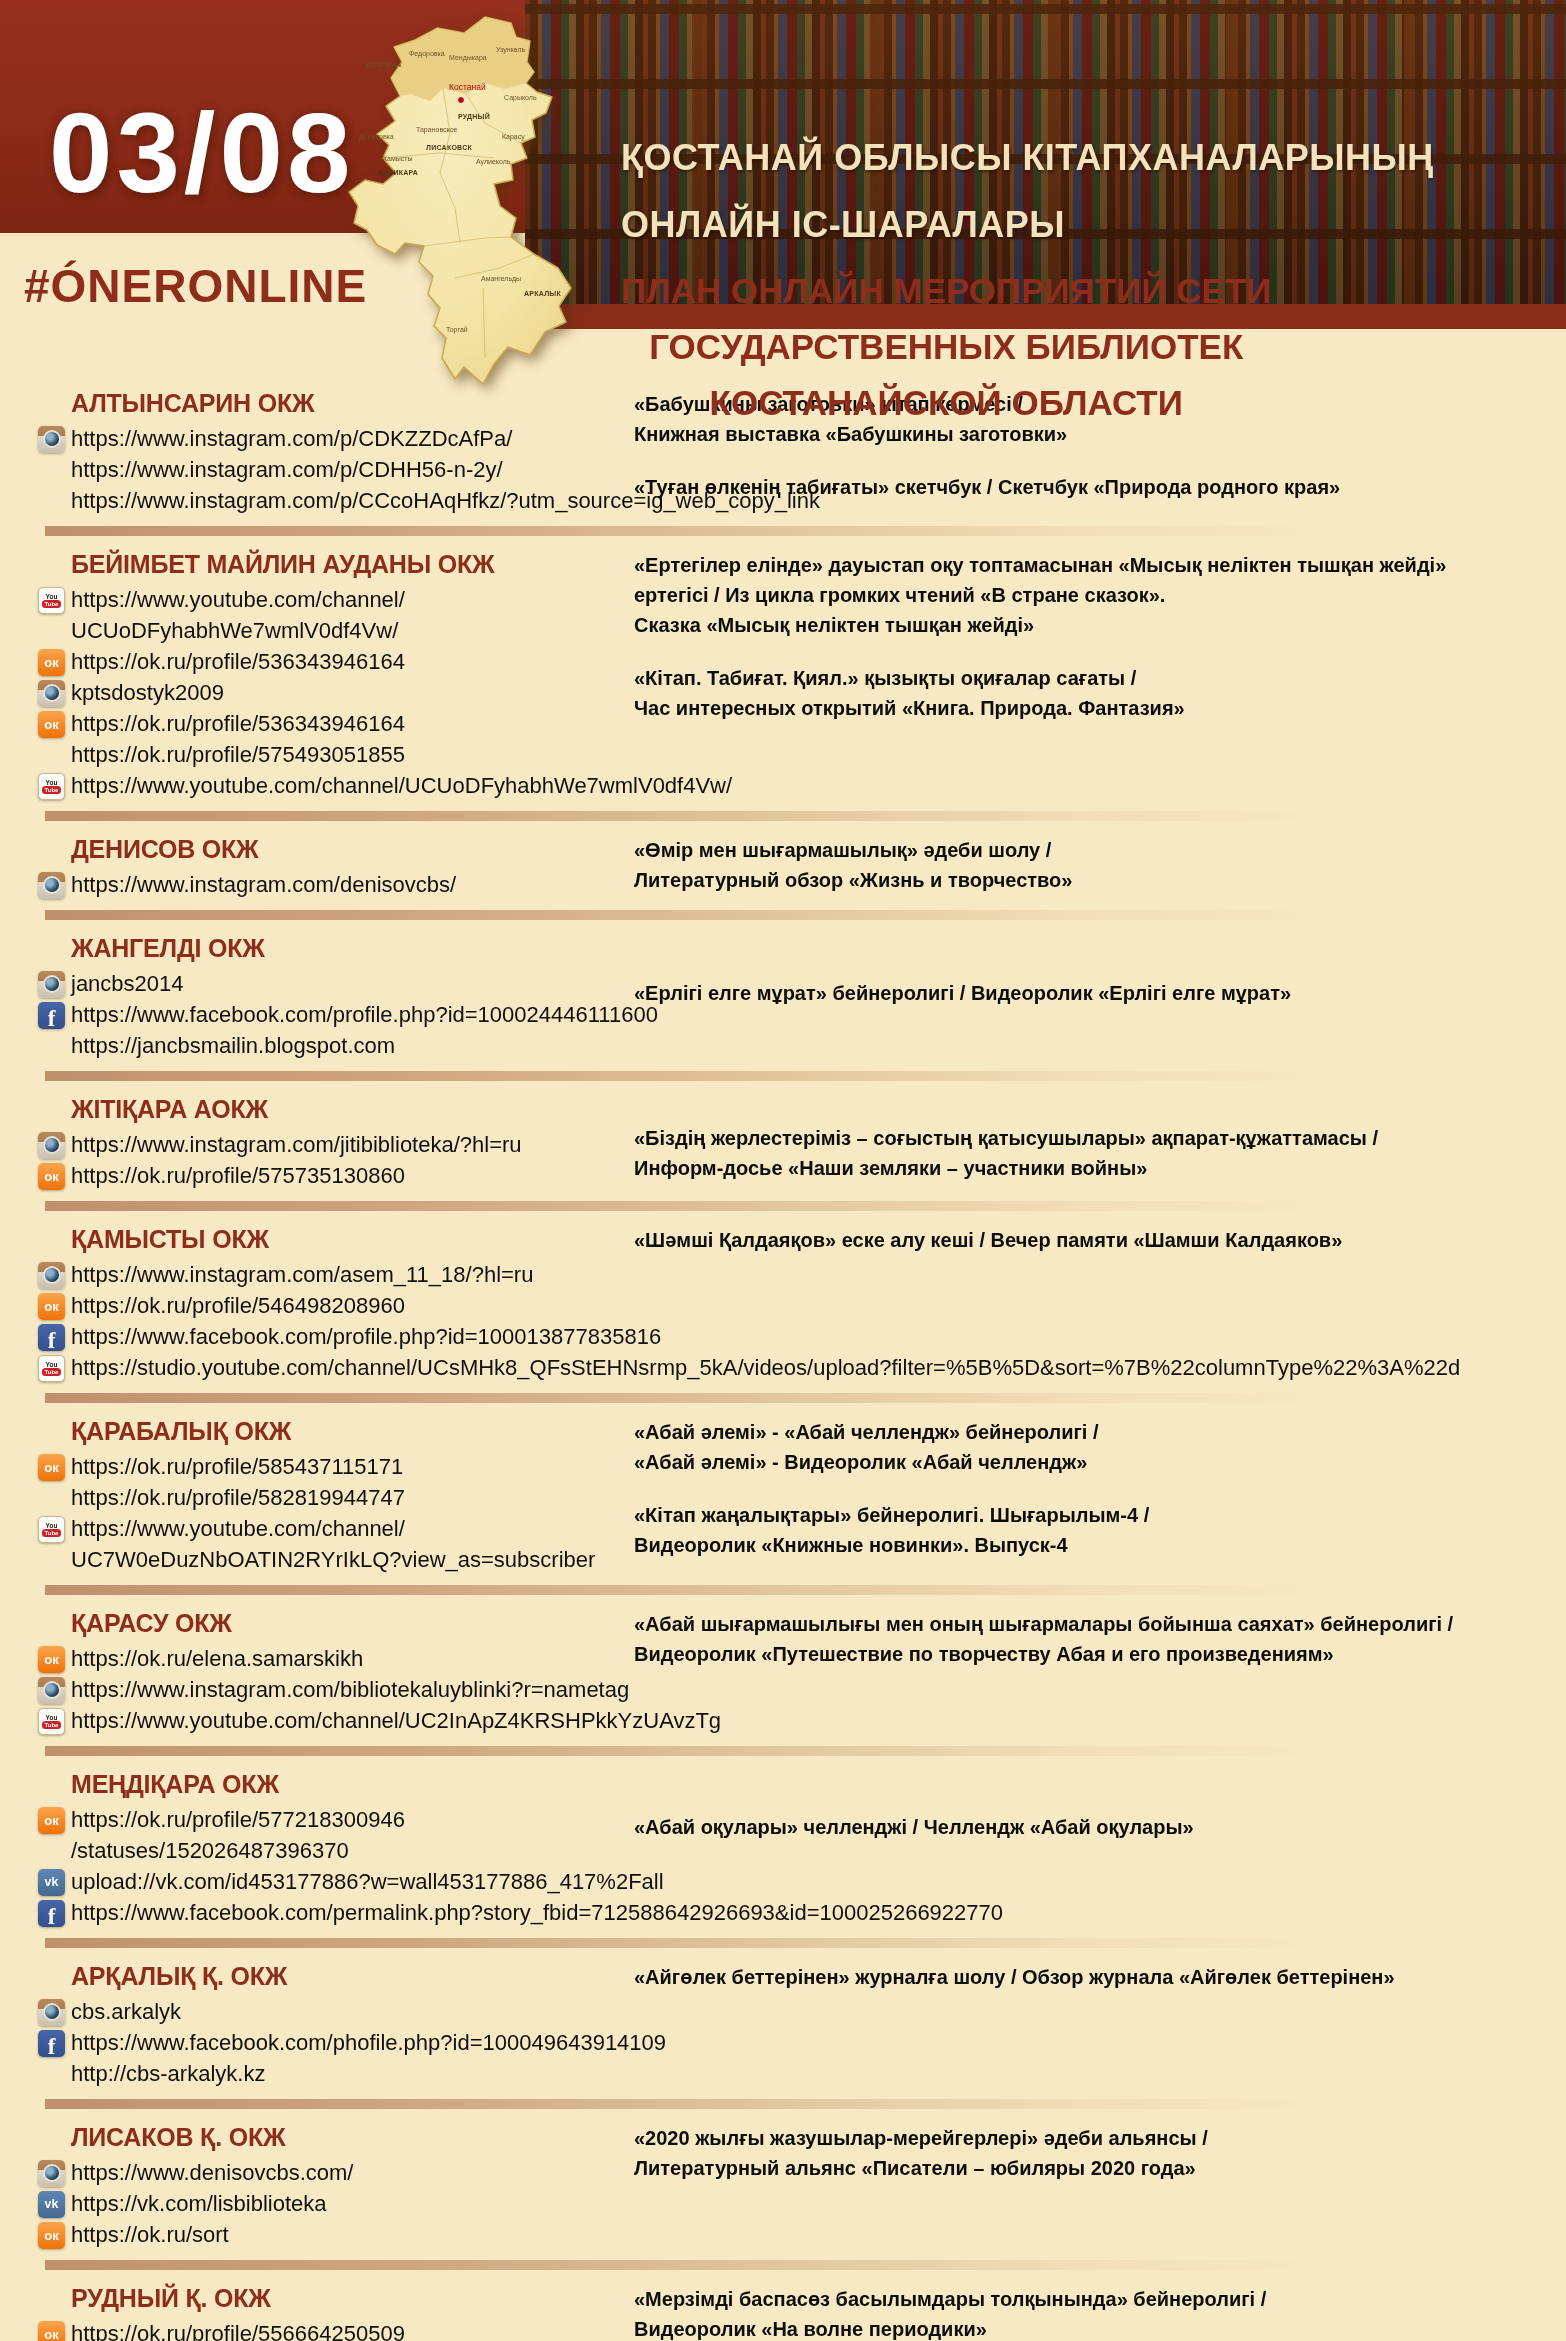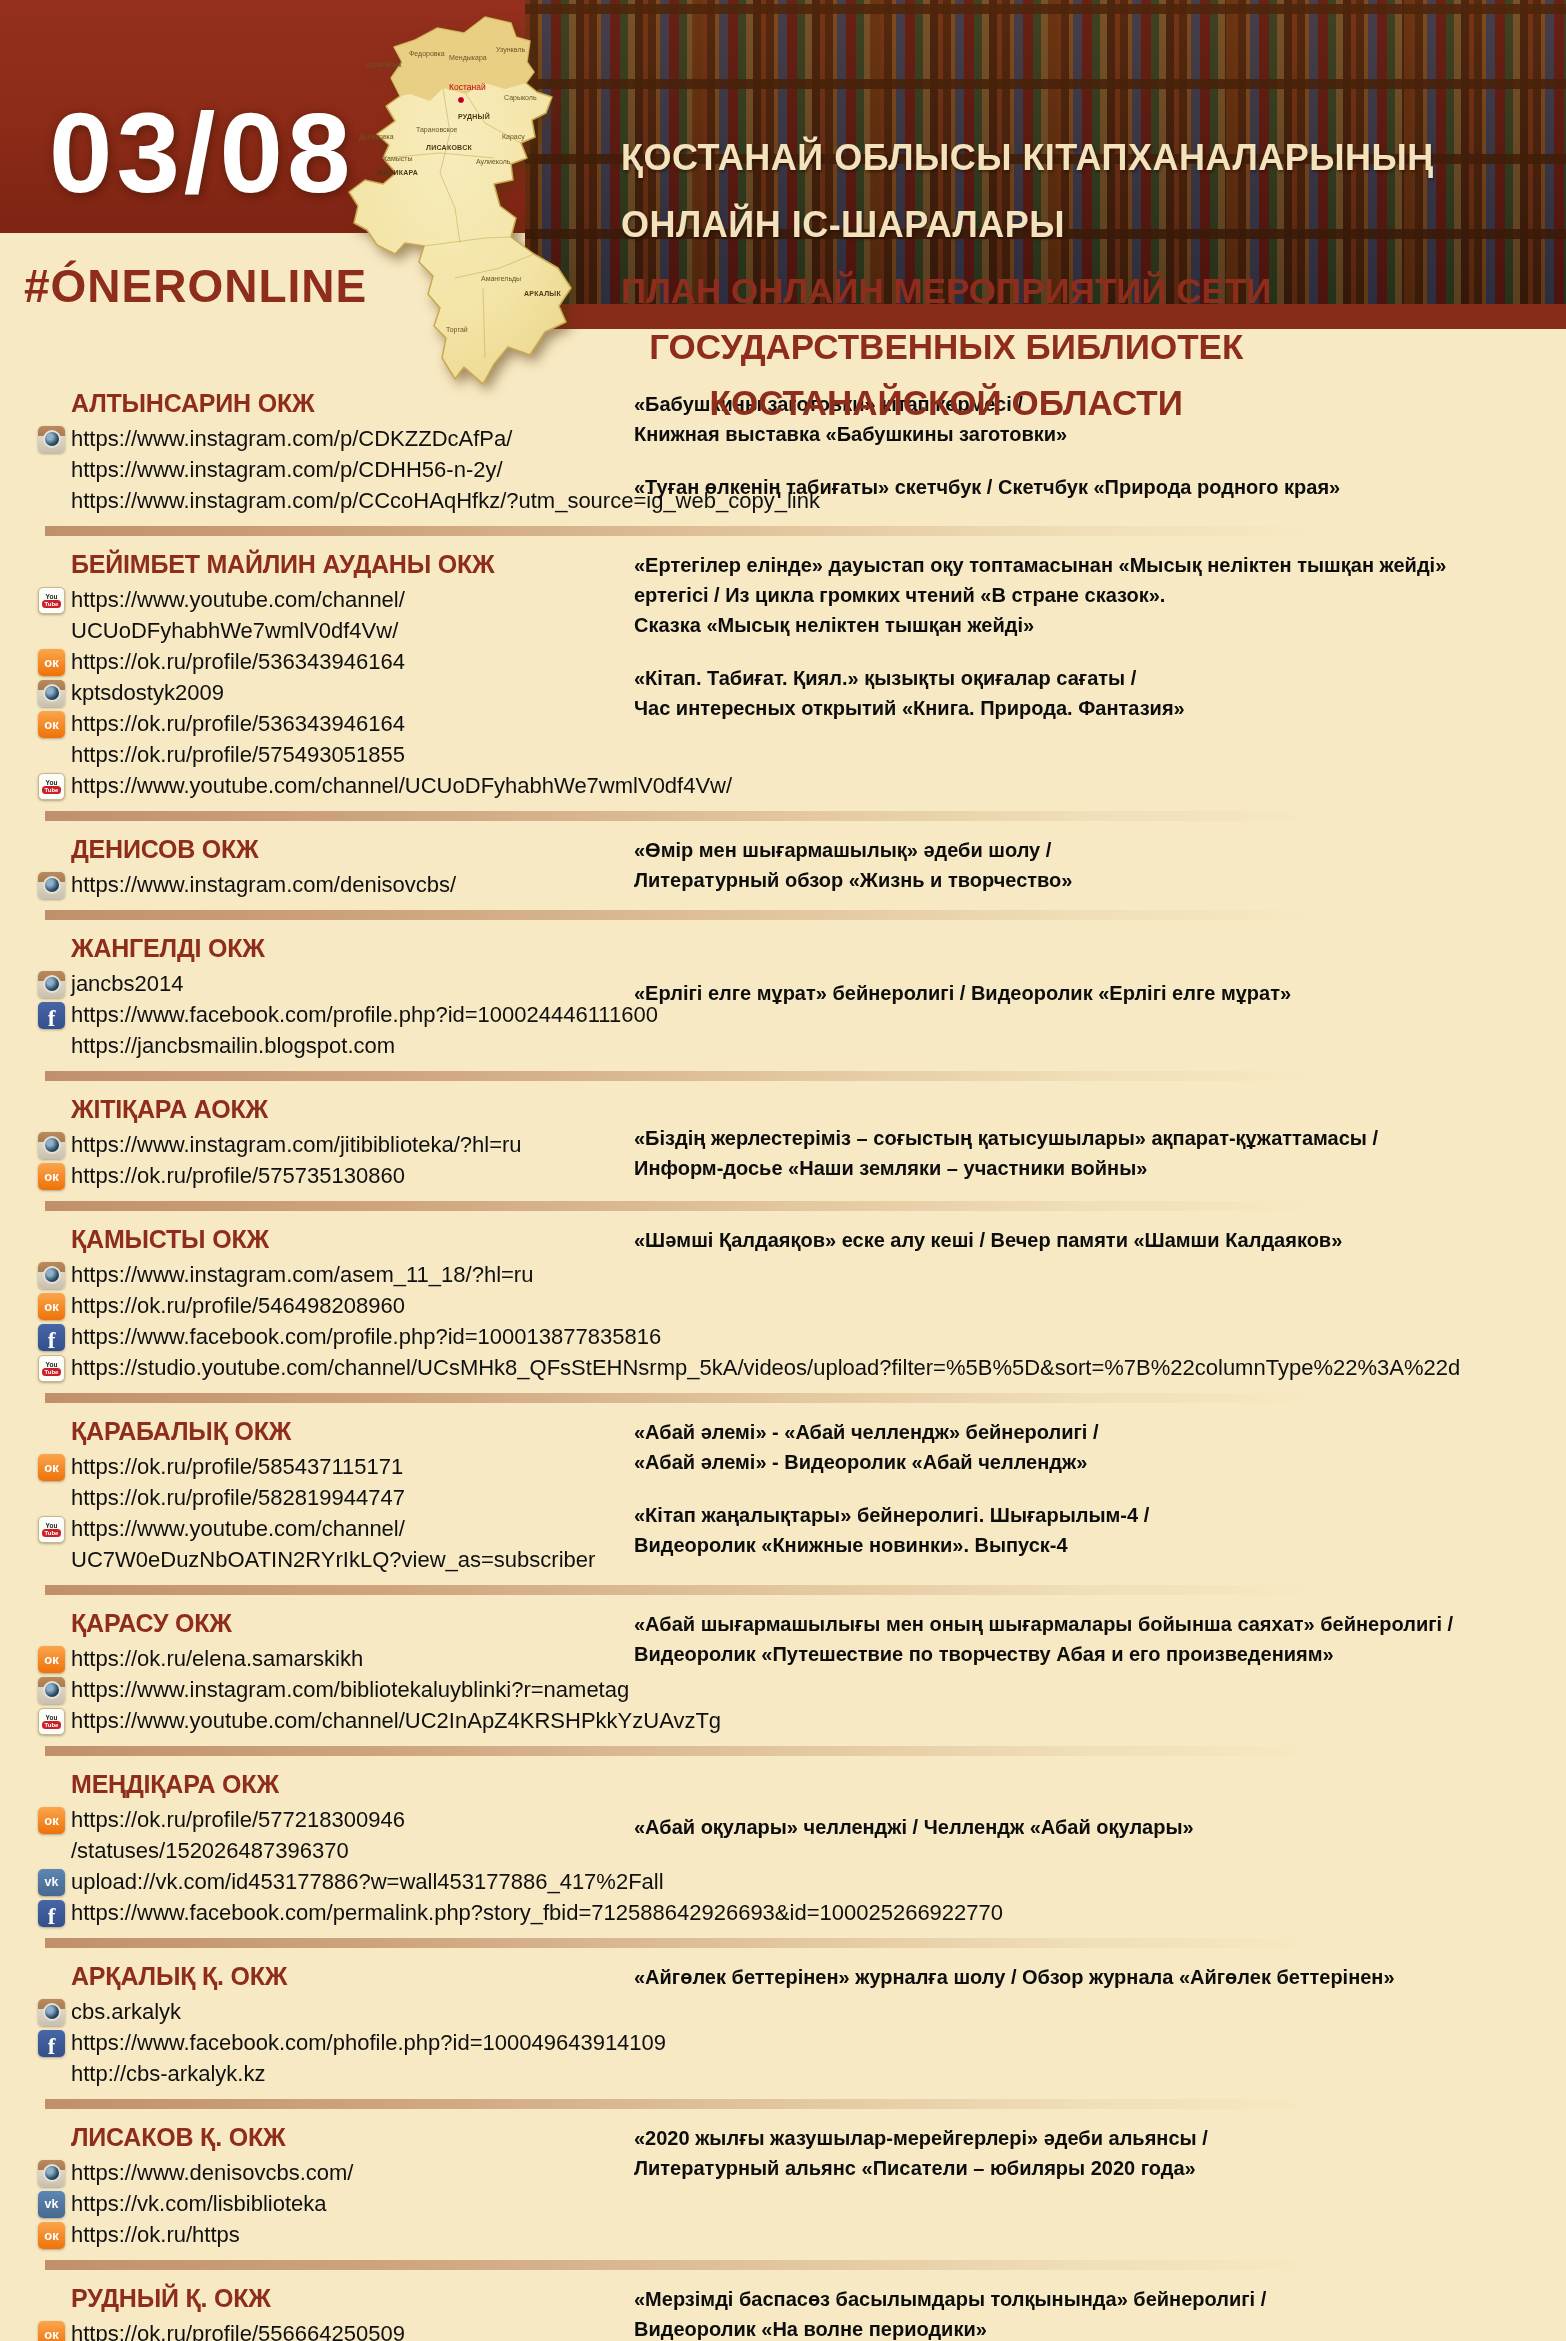--- a/index.html
+++ b/index.html
@@ -267,21 +267,21 @@
       <div class="sec-right">
         <p class="event">«Айгөлек беттерінен» журналға шолу / Обзор журнала «Айгөлек беттерінен»</p>
       </div>
     </section>
     <div class="divider"></div>
     <section class="section ">
       <div class="sec-title">ЛИСАКОВ Қ. ОКЖ</div>
       <div class="links">
         <div class="link"><span class="icon icon-instagram"></span><span>https://www.denisovcbs.com/</span></div>
         <div class="link"><span class="icon icon-vk"></span><span>https://vk.com/lisbiblioteka</span></div>
-        <div class="link"><span class="icon icon-ok"></span><span>https://ok.ru/https</span></div>
+        <div class="link"><span class="icon icon-ok"></span><span>https://ok.ru/sort</span></div>
       </div>
       <div class="sec-right">
         <p class="event">«2020 жылғы жазушылар-мерейгерлері» әдеби альянсы /
 Литературный альянс «Писатели – юбиляры 2020 года»</p>
       </div>
     </section>
     <div class="divider"></div>
     <section class="section ">
       <div class="sec-title">РУДНЫЙ Қ. ОКЖ</div>
       <div class="links">

